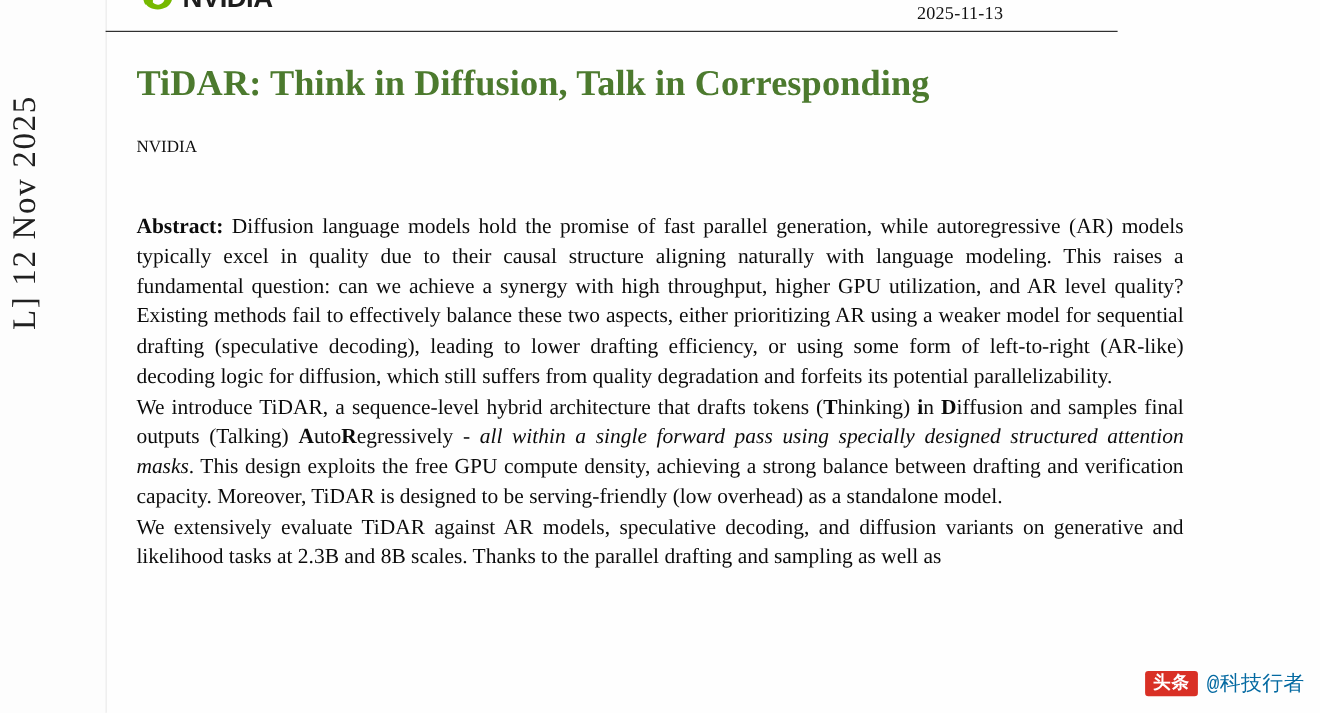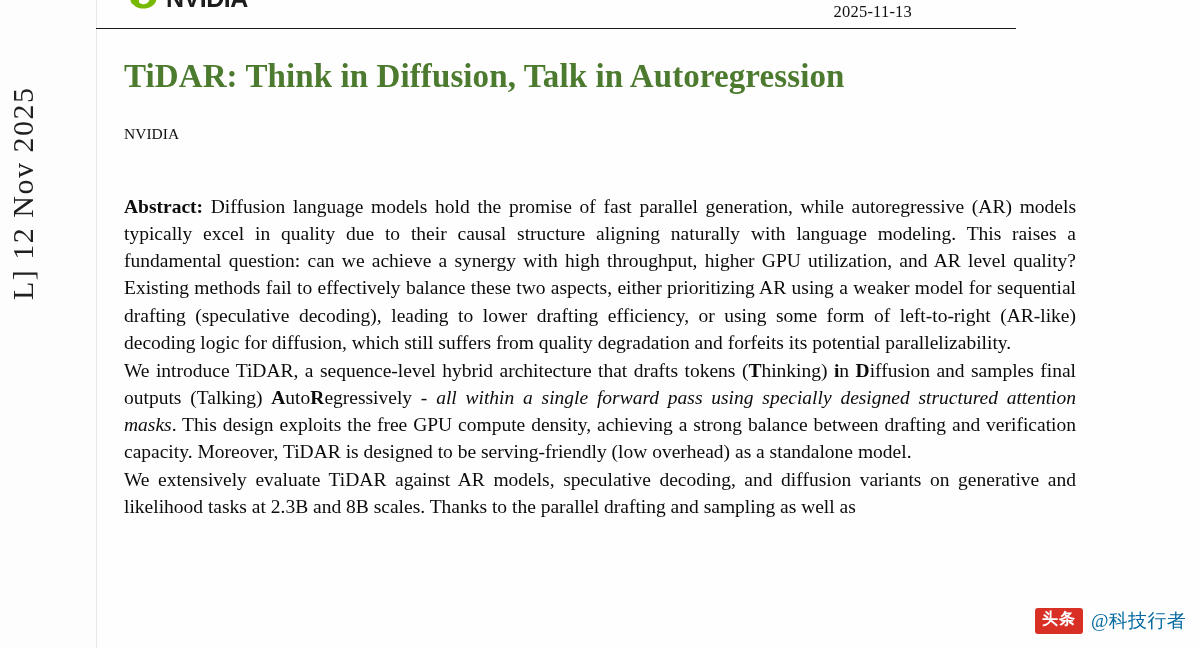--- a/index.html
+++ b/index.html
@@ -139,22 +139,23 @@
   .abstract p + p { margin-top: 1px; }
   .abstract b { font-weight: bold; }
   .abstract i { font-style: italic; }
 
   
   .watermark {
     position: absolute;
     right: 14px;
     bottom: 14px;
     display: flex;
+    align-items: center;
     gap: 8px;
-    font-family: Liberation Serif, serif;
+    font-family: Liberation Mono, monospace;
     margin-top: 20px;
   }
   .wm-badge {
     background: #d93025;
     color: #fff;
     font-size: 16px;
     font-weight: bold;
     padding: 3px 7px 4px 7px;
     border-radius: 3px;
     letter-spacing: 1px;
@@ -182,21 +183,21 @@
           <path d="M4 11 C4 4, 13 1, 20 3 C28 5, 32 12, 30 19 C28 25, 20 28, 13 26 C9 25, 6 22, 5 19 L12 19 C13 21, 16 23, 19 22 C23 21, 25 17, 23 13 C21 9, 16 8, 13 10 L13 22 L6 22 C4 19, 4 15, 4 11 Z" fill="#76b900"></path>
         </svg>
       </span>
       <span class="logo-word">NVIDIA</span>
     </div>
     <div class="header-date">2025-11-13</div>
   </div>
 
   <div class="content">
 
-    <h1 class="title">TiDAR: Think in Diffusion, Talk in Autoregression</h1>
+    <h1 class="title">TiDAR: Think in Diffusion, Talk in Corresponding</h1>
 
 
     <div class="affil">
       <div>NVIDIA</div>
     </div>
 
     <div class="abstract">
       <p><b>Abstract:</b><span> Diffusion language models hold the promise of fast parallel generation, while autoregressive (AR) models typically excel in quality due to their causal structure aligning naturally with language modeling. This raises a fundamental question: can we achieve a synergy with high throughput, higher GPU utilization, and AR level quality? Existing methods fail to effectively balance these two aspects, either prioritizing AR using a weaker model for sequential drafting (speculative decoding), leading to lower drafting efficiency, or using some form of left-to-right (AR-like) decoding logic for diffusion, which still suffers from quality degradation and forfeits its potential parallelizability.</span></p>
       <p><span>We introduce TiDAR, a sequence-level hybrid architecture that drafts tokens (</span><b>T</b><span>hinking) </span><b>i</b><span>n </span><b>D</b><span>iffusion and samples final outputs (Talking) </span><b>A</b><span>uto</span><b>R</b><span>egressively - </span><i>all within a single forward pass using specially designed structured attention masks</i><span>. This design exploits the free GPU compute density, achieving a strong balance between drafting and verification capacity. Moreover, TiDAR is designed to be serving-friendly (low overhead) as a standalone model.</span></p>
       <p>We extensively evaluate TiDAR against AR models, speculative decoding, and diffusion variants on generative and likelihood tasks at 2.3B and 8B scales. Thanks to the parallel drafting and sampling as well as</p>

